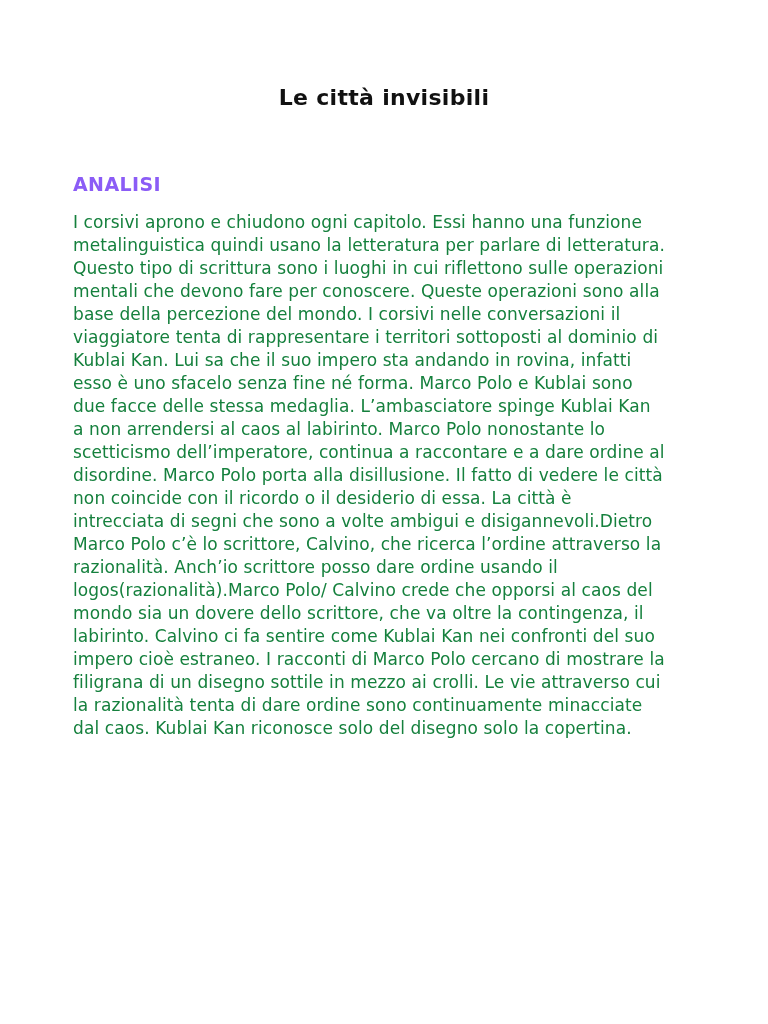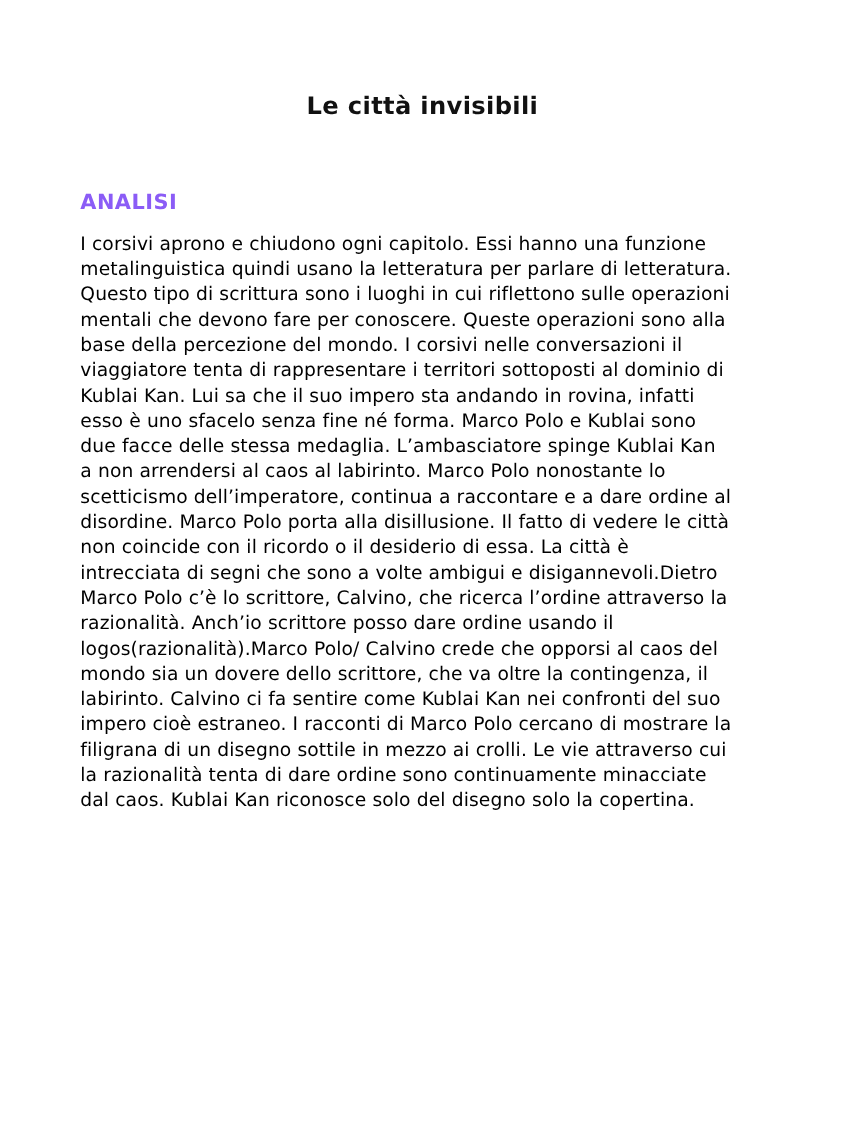--- a/index.html
+++ b/index.html
@@ -43,21 +43,21 @@
     position: absolute;
     top: 211px;
     left: 73px;
     width: 660px;
     margin: 0;
     font-size: 17px;
     line-height: 23px;
     letter-spacing: 0.1px;
     white-space: pre;          
     text-align: left;
-    color: #000000;
+    color: #15803d;
   }
 </style>
 </head>
 <body>
 
 <div class="page">
   <h1 class="doc-title">Le città invisibili</h1>
 
   <h2 class="section-heading">ANALISI</h2>
 

